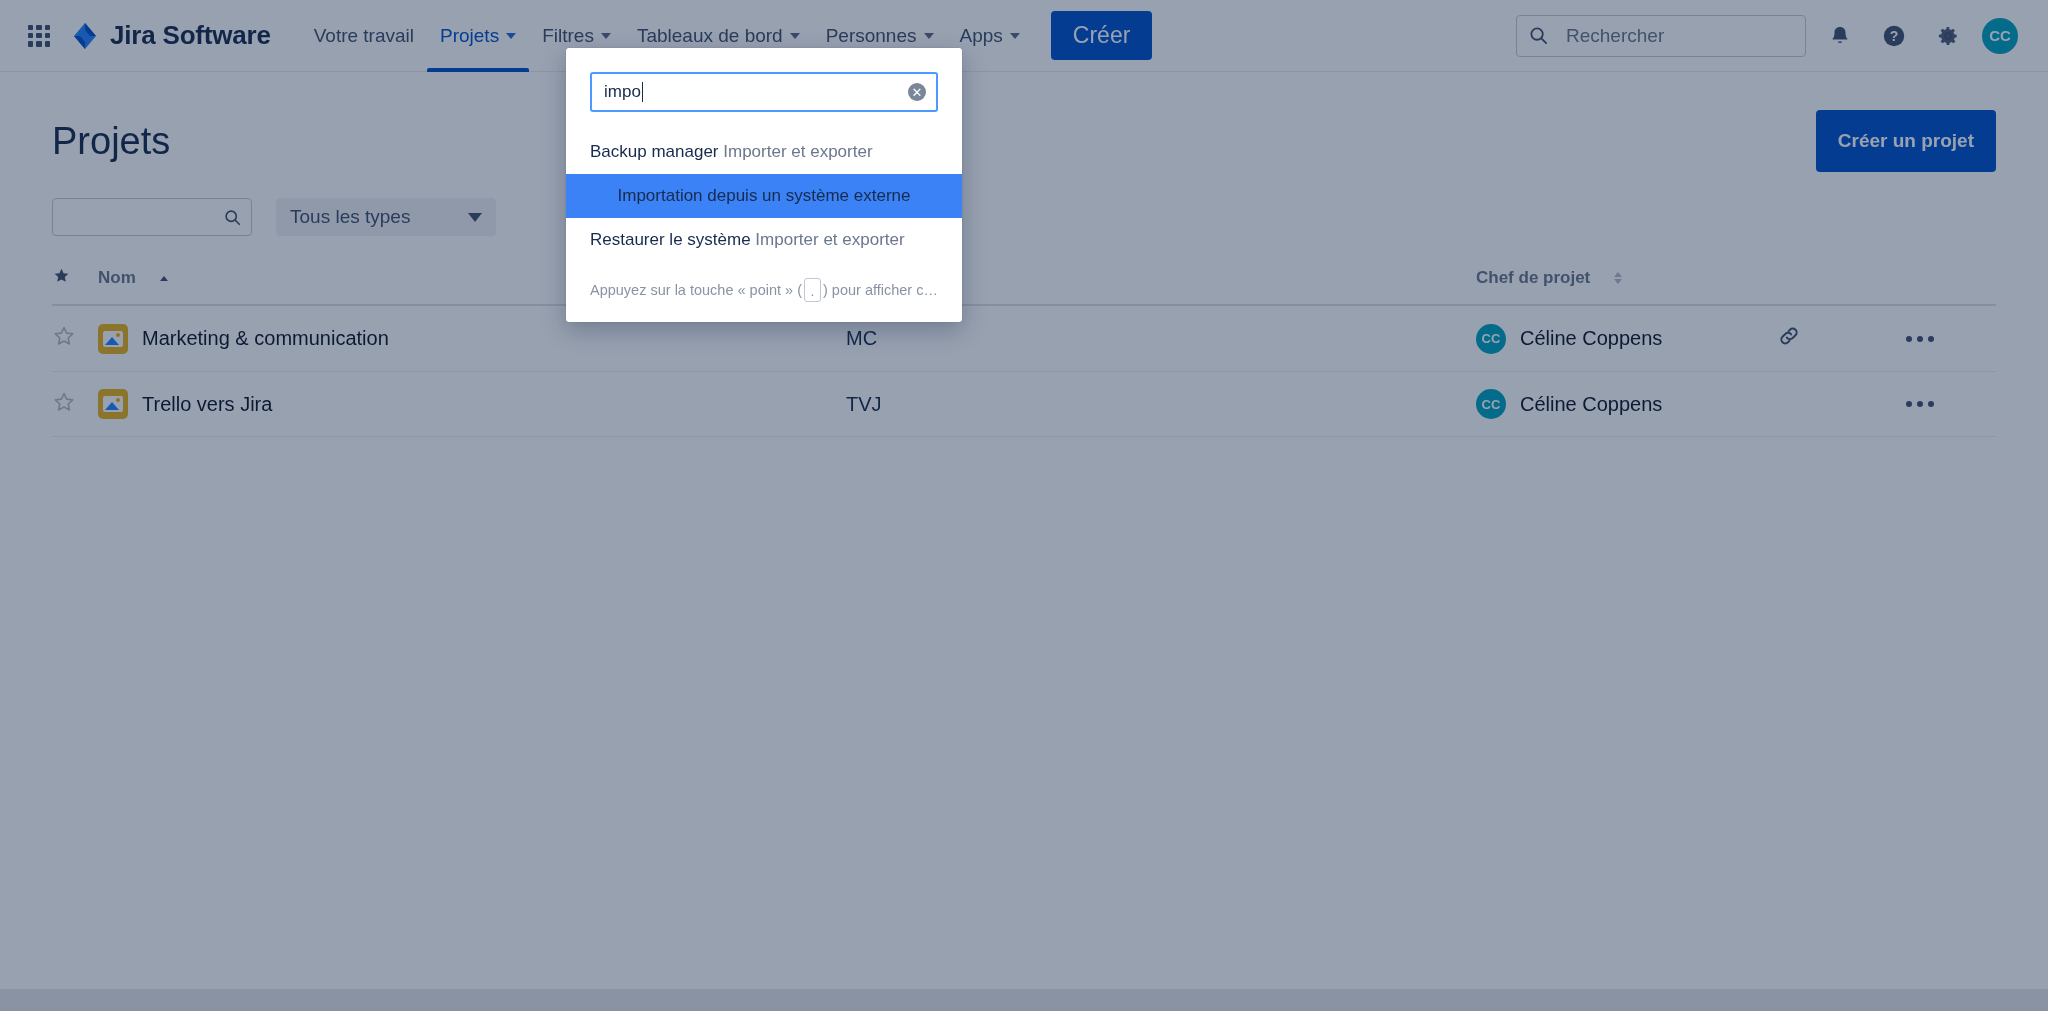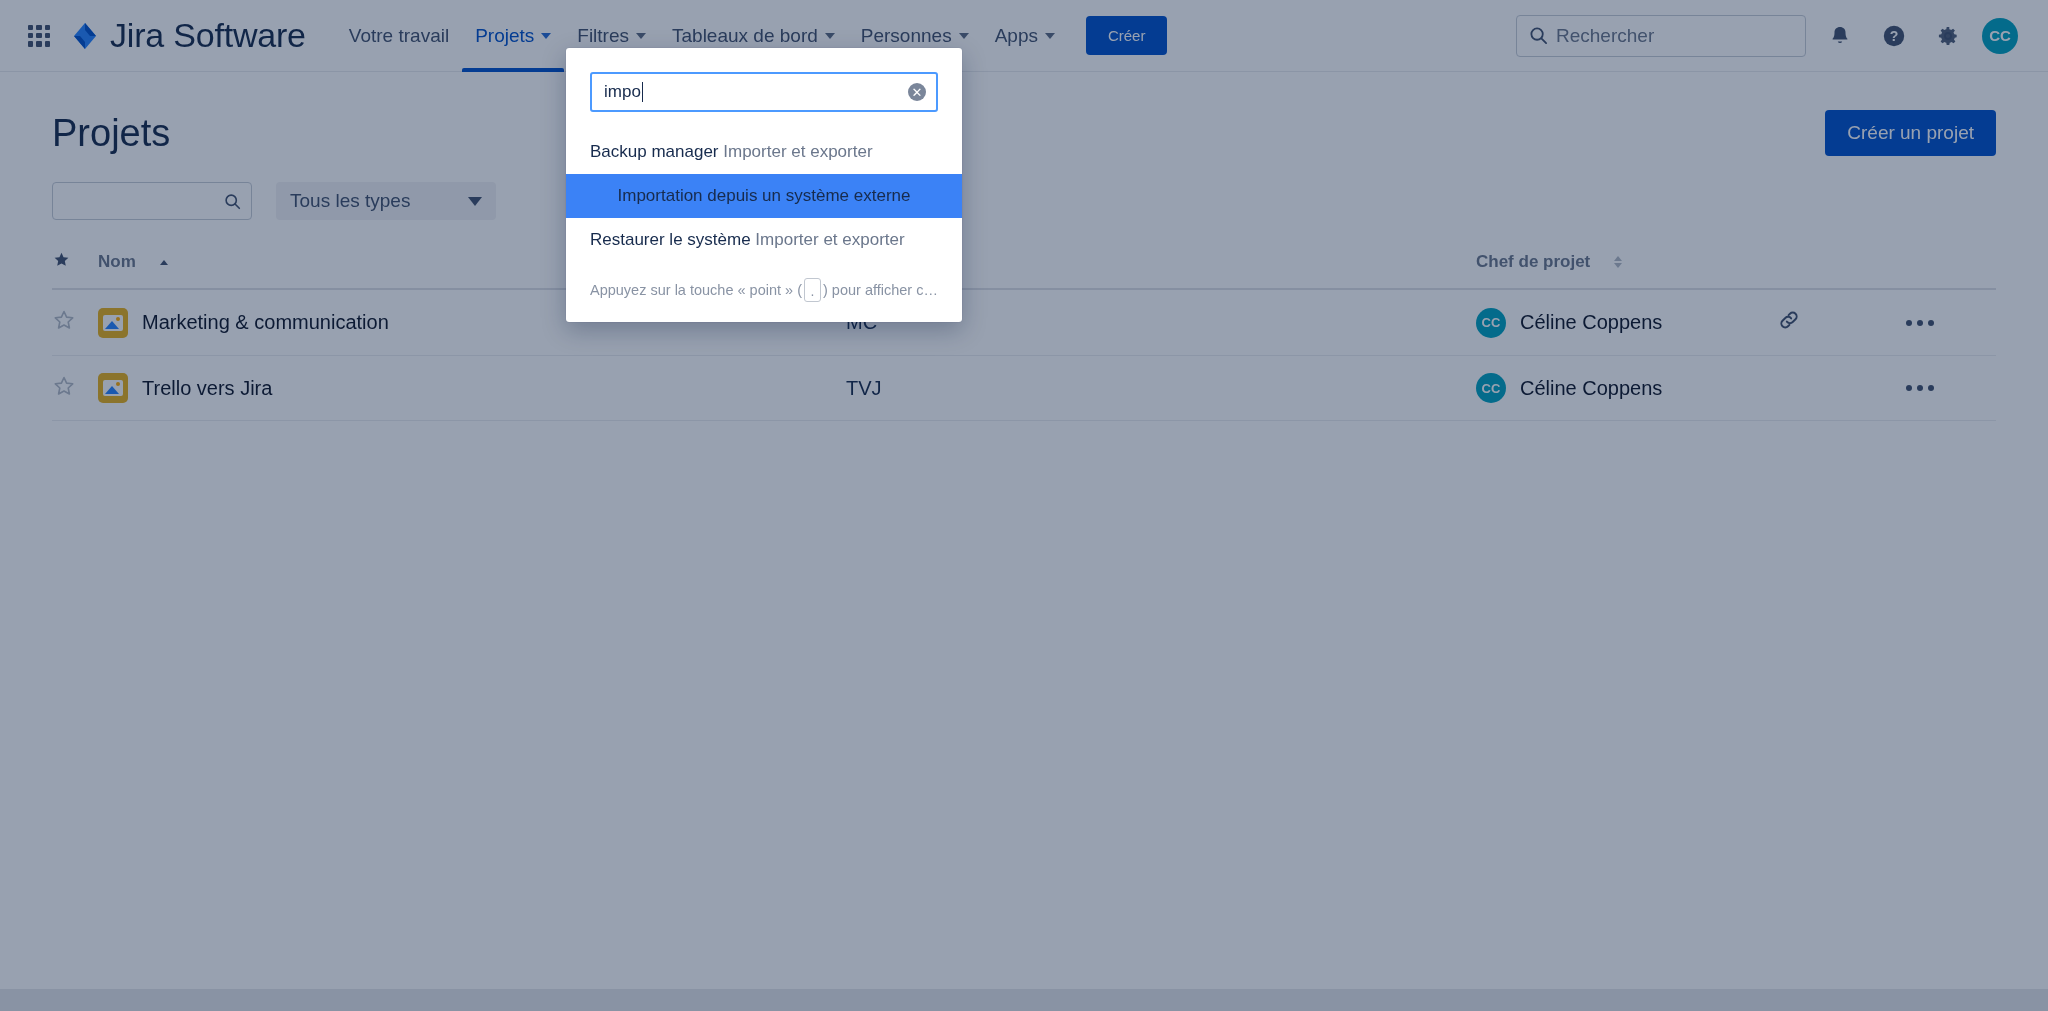--- a/index.html
+++ b/index.html
@@ -36,22 +36,22 @@
     gap: 3px; padding: 4px; margin-left: 4px; cursor: pointer;
   }
   .apps-grid i { background: #42526e; border-radius: 1px; display:block; }
 
   .brand {
     display: flex; align-items: center; gap: 10px;
     margin-left: 16px; cursor: pointer;
   }
   .brand-logo { width: 30px; height: 30px; position: relative; }
   .brand-text {
-    font-size: 34px; color: #172b4d; letter-spacing: -0.2px;
-    font-weight: 400;
+    font-size: 26px; color: #172b4d; letter-spacing: -0.2px;
+    font-weight: 700;
   }
 
   .nav-items { display: flex; align-items: center; margin-left: 30px; height: 72px; }
   .nav-item {
     display: flex; align-items: center; gap: 7px;
     padding: 0 13px; height: 72px;
     font-size: 19px; color: #42526e; cursor: pointer;
     position: relative; white-space: nowrap;
   }
   .nav-item.active { color: #0052cc; }
@@ -63,33 +63,33 @@
     width: 0; height: 0;
     border-left: 5px solid transparent;
     border-right: 5px solid transparent;
     border-top: 6px solid currentColor;
     opacity: .85;
   }
 
   .create-btn {
     margin-left: 18px;
     background: #0052cc; color: #fff;
-    font-size: 15px; font-weight: 500;
+    font-size: 23px; font-weight: 500;
     border: none; border-radius: 4px;
     padding: 11px 22px; cursor: pointer;
   }
 
   .nav-right {
     margin-left: auto; display: flex; align-items: center; gap: 14px;
     padding-right: 10px;
   }
   .search-box {
     width: 290px; height: 42px;
     border: 1px solid #c6cdd6; border-radius: 4px;
-    display: flex; align-items: center; gap: 8px;
+    display: flex; align-items: center; gap: 18px;
     padding: 0 12px; background: #fff; cursor: text;
   }
   .search-box .ph { font-size: 19px; color: #6b778c; }
 
   .icon-btn {
     width: 40px; height: 40px;
     display: flex; align-items: center; justify-content: center;
     cursor: pointer; border-radius: 50%;
   }
   .avatar-nav {
@@ -101,21 +101,21 @@
 
   
   .content { position: absolute; top: 72px; left: 0; right: 0; bottom: 0; background:#fff; }
   .page-head {
     display: flex; align-items: center; justify-content: space-between;
     padding: 38px 52px 0 52px;
   }
   .page-title { font-size: 38px; color: #172b4d; font-weight: 500; }
   .primary-btn {
     background: #0052cc; color: #fff; border: none; border-radius: 4px;
-    font-size: 19px; font-weight: 400; padding: 12px 22px; cursor: pointer;
+    font-size: 19px; font-weight: 700; padding: 20px 22px; cursor: pointer;
   }
 
   .filters { display: flex; align-items: flex-start; gap: 24px; padding: 26px 52px 0 52px; }
   .filter-search {
     width: 200px; height: 38px;
     border: 1px solid #c6cdd6; border-radius: 4px; background: #fff;
     display: flex; align-items: center; justify-content: flex-end;
     padding: 0 10px; cursor: text;
   }
   .filter-select {

